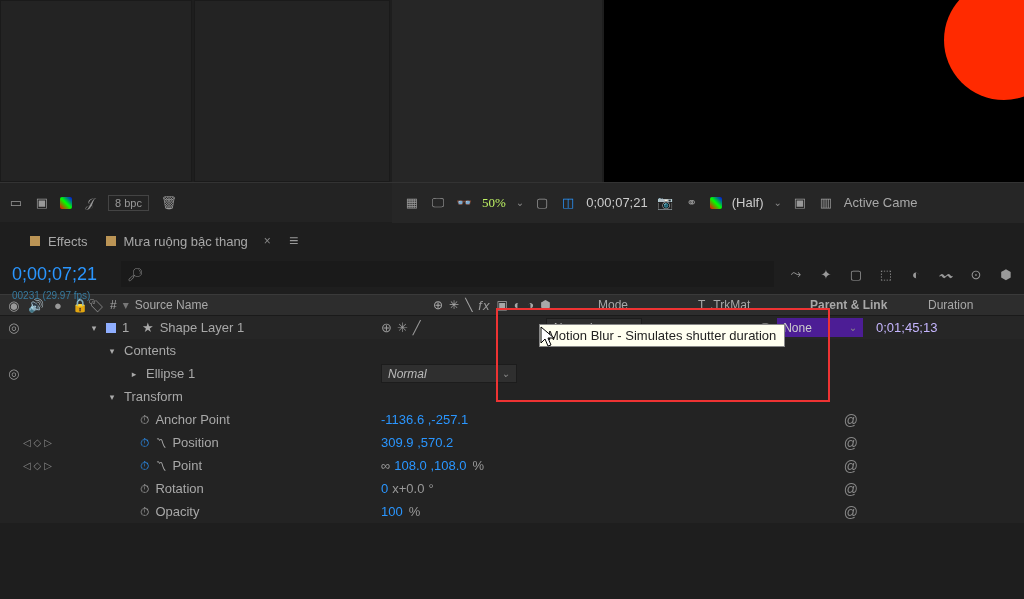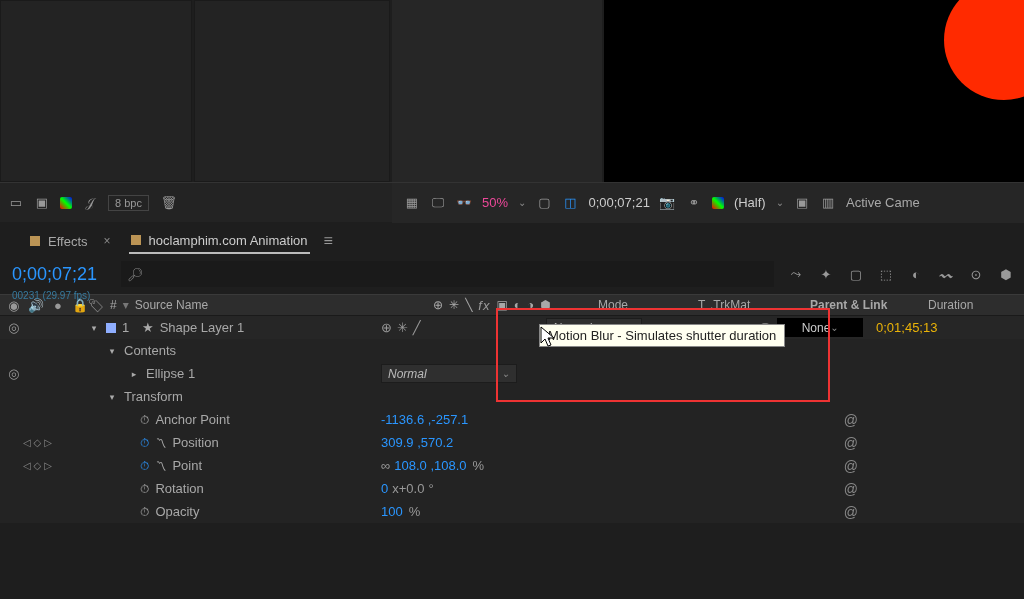--- a/index.html
+++ b/index.html
@@ -15,21 +15,21 @@
   .panel-c { width: 210px; height: 182px; margin-right: 2px; background: #262626; }
   .panel-d { flex: 1; height: 182px; background: #000; position: relative; overflow: hidden; }
   .red-shape { position: absolute; right: -40px; top: -20px; width: 120px; height: 120px; background: #ff2a00; border-radius: 50%; }
 
   
   .proj-bar { height: 40px; display: flex; align-items: center; background: #232323; border-top: 1px solid #333; }
   .proj-left { display: flex; align-items: center; gap: 10px; padding-left: 8px; width: 392px; }
   .bpc { border: 1px solid #444; padding: 1px 6px; font-size: 11px; color: #999; }
   .trash { margin-left: 2px; }
   .preview-bar { flex: 1; display: flex; align-items: center; gap: 10px; padding-left: 12px; background: #262626; height: 40px; font-size: 13px; }
-  .zoom { color: #ec4899; }
+  .zoom { color: #bef264; font-family: Liberation Serif, serif; }
   .chev { color: #888; font-size: 10px; }
   .time-disp { color: #ccc; }
   .half { color: #ccc; }
 
   
   .tabs { height: 32px; display: flex; align-items: center; gap: 14px; background: #1e1e1e; padding-left: 28px; padding-top: 6px; }
   .tab { display: flex; align-items: center; gap: 8px; font-size: 13px; color: #a8a8a8; padding: 4px 2px; }
   .tab-active { border-bottom: 2px solid #bbb; color: #ccc; }
   .tab-sq { width: 10px; height: 10px; background: #bb9455; }
   .tab-x { color: #888; font-size: 12px; padding-right: 4px; }
@@ -60,21 +60,21 @@
   .rows { background: #232323; }
   .row { display: flex; align-items: center; height: 23px; font-size: 13px; }
   .row-dark { background: #262626; }
   .eye-col { width: 88px; display: flex; align-items: center; gap: 4px; padding-left: 6px; }
   .key-col { width: 52px; display: flex; gap: 3px; justify-content: flex-end; padding-right: 6px; }
   .name-col { width: 293px; display: flex; align-items: center; gap: 6px; }
   .val-col { width: 165px; display: flex; align-items: center; gap: 4px; color: #2a96ff; }
   .mode-col { width: 100px; }
   .trk-col { width: 112px; }
   .parent-col { width: 118px; display: flex; align-items: center; gap: 6px; }
-  .dur-col { flex: 1; color: #eab308; }
+  .dur-col { flex: 1; color: #c4b5fd; }
   .spiral { color: #888; margin-left: auto; margin-right: 18px; font-size: 14px; }
   .twirl { color: #aaa; font-size: 9px; width: 12px; text-align: center; }
   .sw { width: 10px; height: 10px; background: #8faeff; }
   .idx { color: #aaa; width: 14px; }
   .star { color: #aaa; }
   .prop-stopwatch { color: #aaa; font-size: 12px; }
   .prop-stopwatch.on { color: #2a96ff; }
   .graph { color: #aaa; font-size: 11px; }
   .dd { background: #2f2f2f; border: 1px solid #1c1c1c; height: 19px; width: 96px; display: flex; align-items: center; justify-content: space-between; padding: 0 6px; color: #bbb; font-size: 12px; font-style: italic; }
 
@@ -94,21 +94,21 @@
 
   
   .cursor { position: absolute; left: 540px; top: 326px; pointer-events: none; }
 
   .ic { display: inline-flex; width: 16px; height: 16px; align-items: center; justify-content: center; font-size: 13px; color: #999; }
 
   .sw1 { letter-spacing: 1px; color: #9a9a9a; font-style: italic; font-size: 13px; }
 
   .colorchip { width:12px; height:12px; background: linear-gradient(45deg,#f00,#0f0,#00f); border-radius: 2px; }
 
-  .none-dd { background: #000000; height: 19px; width: 86px; display: flex; align-items: center; justify-content: center; padding: 0 6px; color: #ccc; font-size: 12px; }
+  .none-dd { background: #4c1d95; height: 19px; width: 86px; display: flex; align-items: center; justify-content: space-between; padding: 0 6px; color: #ccc; font-size: 12px; }
   .link-ic { color: #888; font-size: 13px; }
 
   .keydi { font-size: 10px; color: #888; }
 </style>
 </head>
 <body>
 <div class="root">
 
 <div class="upper">
   <div class="panel panel-a"></div>
@@ -146,25 +146,25 @@
     <span class="ic">▥</span>
     <span>Active Came</span>
   </div>
 </div>
 
 <div class="tabs">
   <div class="tab">
     <span class="tab-sq"></span>
     <span>Effects</span>
   </div>
+  <div class="tab">
+    <span class="tab-sq"></span>
+    <span>Mưa ruộng bậc thang</span>
+  </div>
   <span class="tab-x">×</span>
-  <div class="tab tab-active">
-    <span class="tab-sq"></span>
-    <span>hoclamphim.com Animation</span>
-  </div>
   <span class="three-line">≡</span>
 </div>
 
 <div class="tl-head">
   <div>
     <div class="timecode">0;00;07;21</div>
   </div>
   <div class="search-field">
     <div class="search-inner">
           <span class="mag">🔎︎</span>

